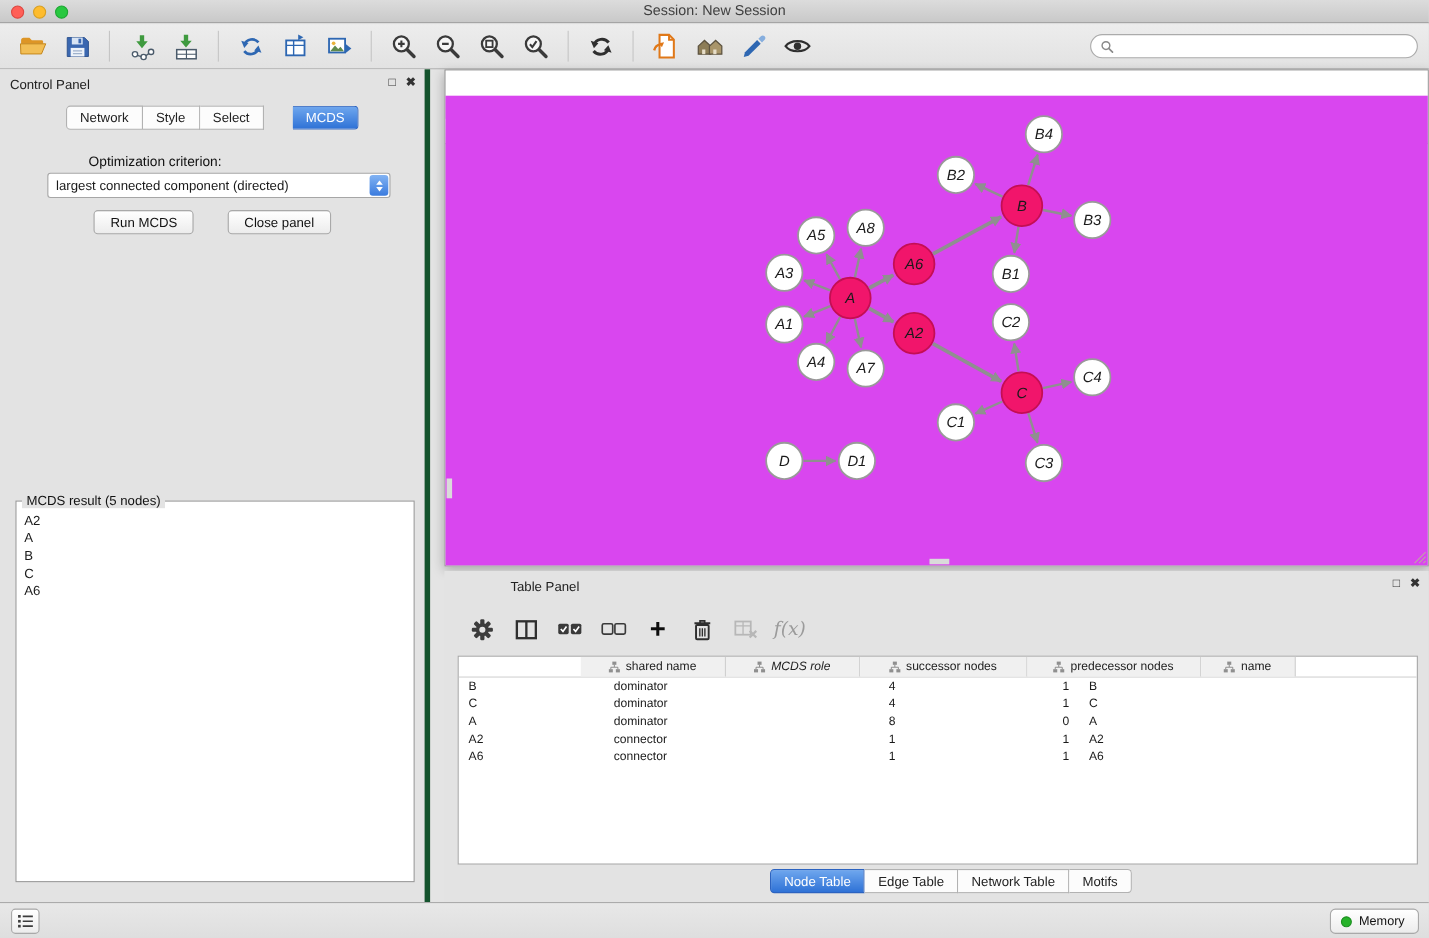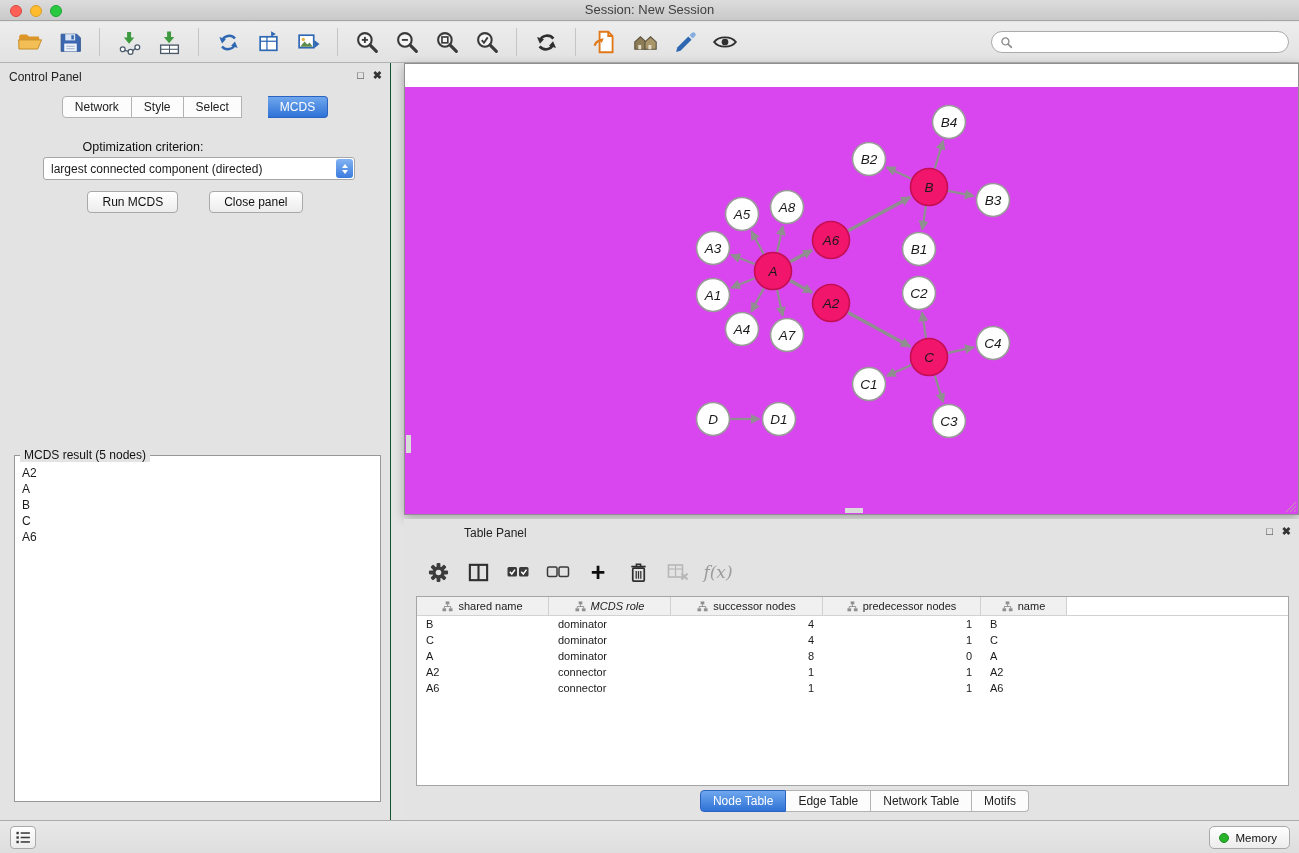--- a/index.html
+++ b/index.html
@@ -32,21 +32,21 @@
   .tb-sep { width:1px; height:28px; background:#c5c5c5; margin:0 9px; }
   .searchbox {
     margin-left:auto; width:298px; height:22px; background:#fff;
     border:1px solid #ababab; border-radius:11px;
     display:flex; align-items:center; padding:0 8px; gap:5px;
   }
   .searchbox input { border:none; outline:none; flex:1; font-size:12px; background:transparent; font-family:"Liberation Sans",sans-serif; }
   
   .control-panel {
     position:absolute; left:0; top:63px; width:391px; bottom:33px;
-    background:#e3e3e3; border-right:1px solid #14532d;
+    background:#e3e3e3; border-right:5px solid #14532d;
   }
   .panel-header { position:relative; height:26px; }
   .panel-header .ph-title { position:absolute; left:9px; top:7px; font-size:12px; color:#222; }
   .panel-icons { position:absolute; right:8px; top:6px; display:flex; gap:9px; font-size:11px; color:#333; }
   .panel-icons span { cursor:default; line-height:13px; }
   .cp-tabs { position:absolute; top:33px; left:0; right:0; display:flex; justify-content:center; }
   .seg { font-size:12px; padding:3px 12px; background:#fcfcfc; border:1px solid #b2b2b2; border-left:none; color:#222; }
   .seg:first-child { border-left:1px solid #b2b2b2; border-radius:4px 0 0 4px; }
   .seg:last-child { border-radius:0 4px 4px 0; }
   .seg.active { background:linear-gradient(#6fa7ee,#2f72d6); border-color:#2c63c0; color:#fff;margin-left:26px; }
@@ -97,21 +97,21 @@
   
   .table-panel { position:absolute; left:404px; top:519px; right:0; bottom:33px; background:#e3e3e3; }
   .tp-toolbar { position:absolute; top:34px; left:6px; right:10px; height:38px; display:flex; align-items:center; padding-left:12px; gap:8px; }
   .tp-btn { width:32px; height:30px; display:flex; align-items:center; justify-content:center; }
   .tp-plus { font-size:25px; font-weight:bold; color:#0d0d0d; line-height:24px; }
   .fx { font-family:"DejaVu Serif", serif; font-style:italic; font-size:17px; color:#9b9b9b; }
   .table-box {
     position:absolute; left:12px; right:10px; top:77px; bottom:34px;
     background:#fff; border:1px solid #a5a5a5; overflow:hidden;
   }
-  .thead { display:flex; border-bottom:1px solid #d2d2d2; height:19px; }
+  .thead { display:flex; border-bottom:1px solid #d2d2d2; height:19px;justify-content:center; }
   .th {
     background:#f0f0f0; border-right:1px solid #d0d0d0; height:18px;
     display:flex; align-items:center; justify-content:center; gap:5px;
     font-size:11px; color:#222;
   }
   .col-icon { display:flex; align-items:center; }
   .tr { display:flex; height:16px; }
   .td { font-size:11px; line-height:16px; padding:0 9px; white-space:nowrap; overflow:hidden; }
   .tp-tabs { position:absolute; bottom:8px; left:0; right:0; display:flex; justify-content:center; }
   

